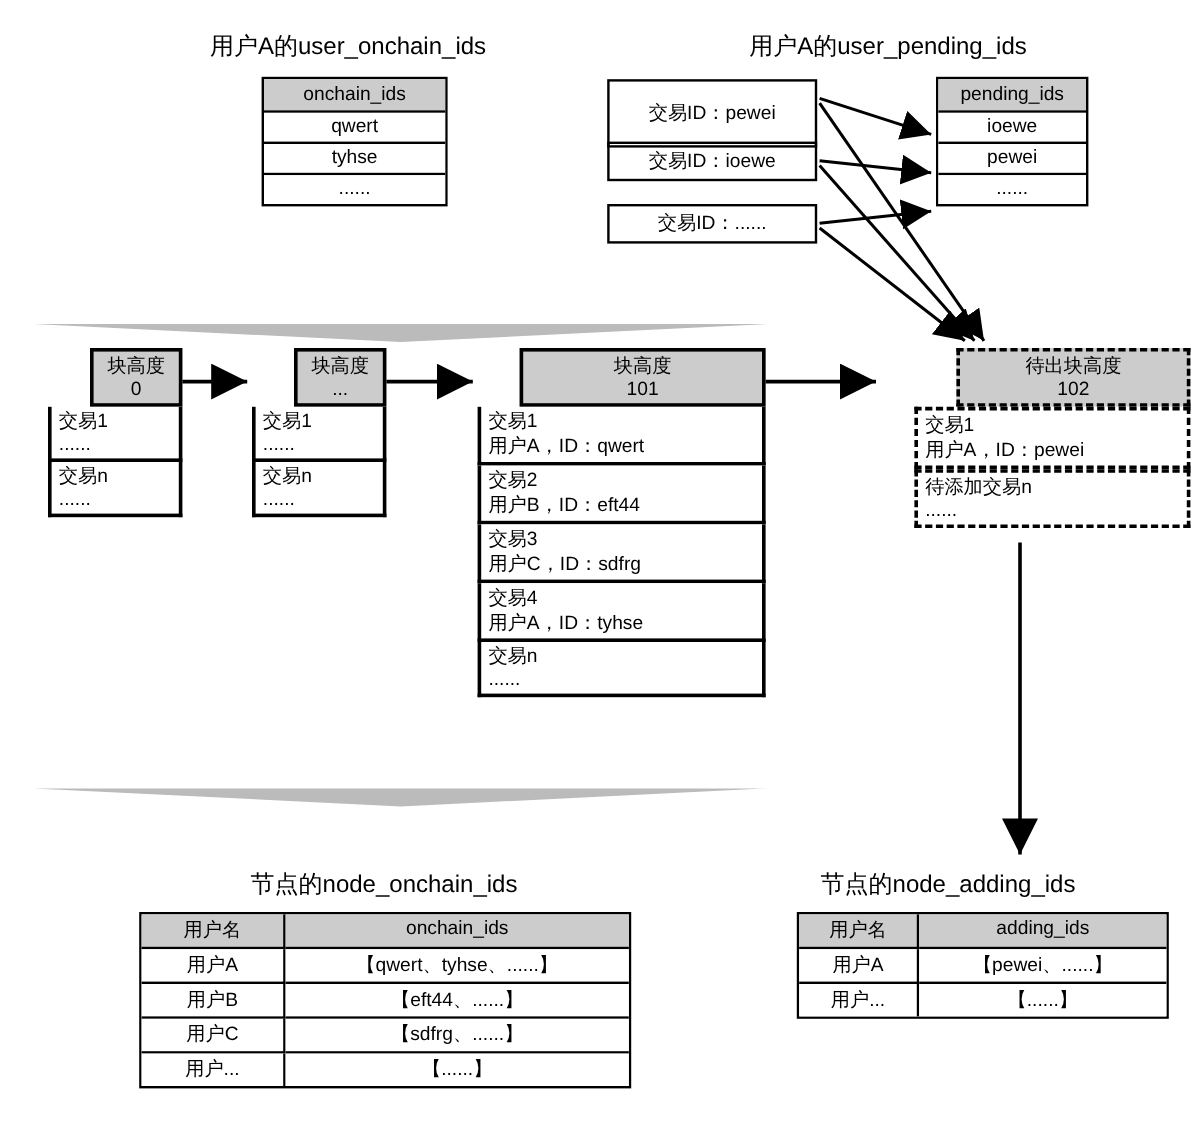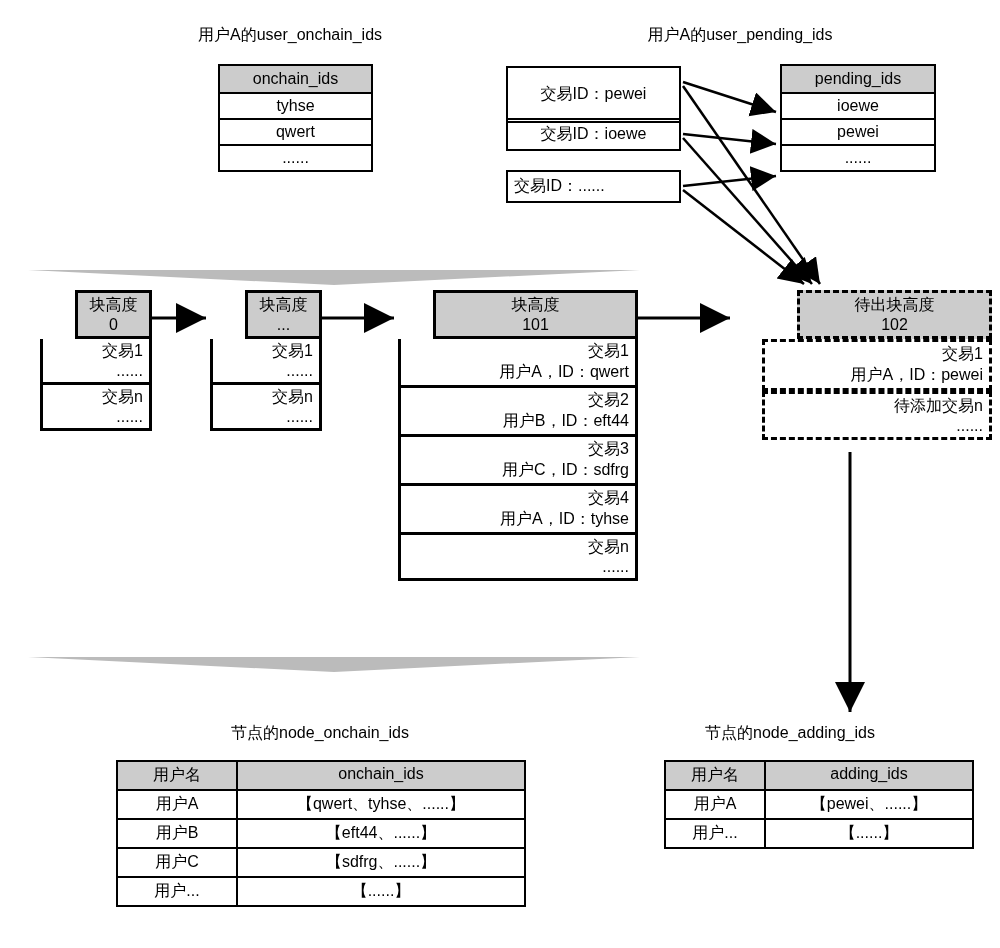--- a/index.html
+++ b/index.html
@@ -1,52 +1,52 @@
 <!DOCTYPE html>
 <html><head>
 <meta charset="utf-8">
 <style>
   * { box-sizing: border-box; margin: 0; padding: 0; }
   body { font-family: "Microsoft YaHei", Arial, sans-serif; font-size: 16px; background: #fff; width: 1000px; height: 948px; position: relative; }
   .abs { position: absolute; }
-  .title { font-size: 16px; text-align: center; }
+  .title { font-size: 20px; text-align: center; }
   .tbl { border: 2px solid #000; display: flex; flex-direction: column; }
   .hdr { background: #ccc; text-align: center; padding: 4px 6px; font-weight: normal; border-bottom: 2px solid #000; }
   .cell { text-align: center; padding: 3px 6px; border-bottom: 2px solid #000; background: #fff; }
   .cell:last-child { border-bottom: none; }
   .row { display: flex; }
   .row > div { flex: 1; border-bottom: 2px solid #000; padding: 3px 6px; text-align: center; background: #fff; }
   .row > div:first-child { border-right: 2px solid #000; }
   .row.hdr-row > div { background: #ccc; }
   .row:last-child > div { border-bottom: none; }
   .block-box { display: flex; flex-direction: column; }
   .block-head { background: #ccc; border: 3px solid #000; text-align: center; padding: 2px 6px; margin-left: 35px; }
-  .block-cell { border: 3px solid #000; border-top: none; text-align: right; padding: 2px 6px; background: #fff; }
+  .block-cell { border: 3px solid #000; border-top: none; text-align: left; padding: 2px 6px; background: #fff; }
   .dashed .block-head { border-style: dashed; }
   .dashed .block-cell { border-style: dashed; }
   svg.arrows { position: absolute; top: 0; left: 0; width: 1000px; height: 948px; pointer-events: none; }
 </style>
 </head>
 <body>
 
 <div class="abs title" style="left:150px; top:25px; width:280px;">用户A的user_onchain_ids</div>
 <div class="abs title" style="left:600px; top:25px; width:280px;">用户A的user_pending_ids</div>
 
 <div class="abs tbl" style="left:218px; top:64px; width:155px;">
   <div class="hdr">onchain_ids</div>
+  <div class="cell">qwert</div>
   <div class="cell">tyhse</div>
-  <div class="cell">qwert</div>
   <div class="cell">......</div>
 </div>
 
 <div class="abs" style="left:506px; top:66px; width:175px; border:2px solid #000; padding:16px 6px; text-align:center;">交易ID：pewei</div>
 <div class="abs" style="left:506px; top:118px; width:175px; border:2px solid #000; padding:4px 6px; text-align:center;">交易ID：ioewe</div>
-<div class="abs" style="left:506px; top:170px; width:175px; border:2px solid #000; padding:4px 6px; text-align:left;">交易ID：......</div>
+<div class="abs" style="left:506px; top:170px; width:175px; border:2px solid #000; padding:4px 6px; text-align:center;">交易ID：......</div>
 
-<div class="abs tbl" style="left:780px; top:64px; width:156px;">
+<div class="abs tbl" style="left:780px; top:64px; width:127px;">
   <div class="hdr">pending_ids</div>
   <div class="cell">ioewe</div>
   <div class="cell">pewei</div>
   <div class="cell">......</div>
 </div>
 
 <div class="abs block-box" style="left:40px; top:290px; width:112px;">
   <div class="block-head">
     <div>块高度</div>
       <div>0</div>

